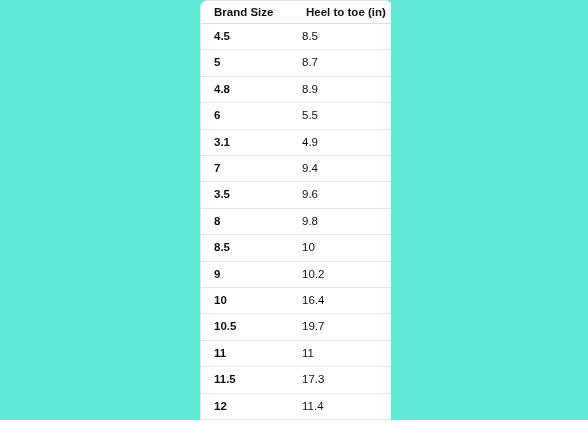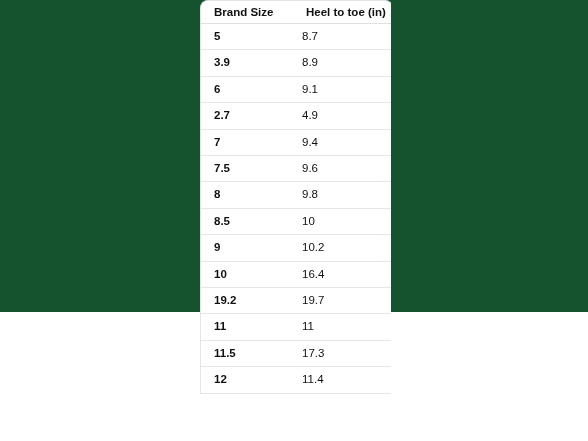--- a/index.html
+++ b/index.html
@@ -13,22 +13,22 @@
     font-family: "Liberation Sans", sans-serif;
     overflow: hidden;
     position: relative;
   }
 
   #page-root {
     position: absolute;
     left: 0;
     top: 0;
     width: 588px;
-    height: 312px;
-    background: #14532d;
+    height: 420px;
+    background: #5eead4;
   }
 
   .size-table-wrap {
     position: absolute;
     left: 200px;
     top: 0px;
     width: 191px;
     height: 441px;
     overflow: hidden;
   }
@@ -102,61 +102,65 @@
   <div class="size-table-wrap">
     <table class="size-table">
       <thead>
         <tr>
           <th class="col-brand">Brand Size</th>
           <th class="col-heel">Heel to toe (in)</th>
         </tr>
       </thead>
       <tbody id="table-body">
           <tr>
+            <td class="cell-brand col-brand">4.5</td>
+            <td class="cell-heel col-heel">8.5</td>
+          </tr>
+          <tr>
             <td class="cell-brand col-brand">5</td>
             <td class="cell-heel col-heel">8.7</td>
           </tr>
           <tr>
-            <td class="cell-brand col-brand">3.9</td>
+            <td class="cell-brand col-brand">4.8</td>
             <td class="cell-heel col-heel">8.9</td>
           </tr>
           <tr>
             <td class="cell-brand col-brand">6</td>
-            <td class="cell-heel col-heel">9.1</td>
+            <td class="cell-heel col-heel">5.5</td>
           </tr>
           <tr>
-            <td class="cell-brand col-brand">2.7</td>
+            <td class="cell-brand col-brand">3.1</td>
             <td class="cell-heel col-heel">4.9</td>
           </tr>
           <tr>
             <td class="cell-brand col-brand">7</td>
             <td class="cell-heel col-heel">9.4</td>
           </tr>
           <tr>
-            <td class="cell-brand col-brand">7.5</td>
+            <td class="cell-brand col-brand">3.5</td>
             <td class="cell-heel col-heel">9.6</td>
           </tr>
           <tr>
             <td class="cell-brand col-brand">8</td>
             <td class="cell-heel col-heel">9.8</td>
           </tr>
           <tr>
             <td class="cell-brand col-brand">8.5</td>
             <td class="cell-heel col-heel">10</td>
           </tr>
           <tr>
             <td class="cell-brand col-brand">9</td>
             <td class="cell-heel col-heel">10.2</td>
           </tr>
           <tr>
             <td class="cell-brand col-brand">10</td>
             <td class="cell-heel col-heel">16.4</td>
           </tr>
           <tr>
-            <td class="cell-brand col-brand">19.2</td>
+            <td class="cell-brand col-brand">10.5</td>
             <td class="cell-heel col-heel">19.7</td>
           </tr>
           <tr>
             <td class="cell-brand col-brand">11</td>
             <td class="cell-heel col-heel">11</td>
           </tr>
           <tr>
             <td class="cell-brand col-brand">11.5</td>
             <td class="cell-heel col-heel">17.3</td>
           </tr>

